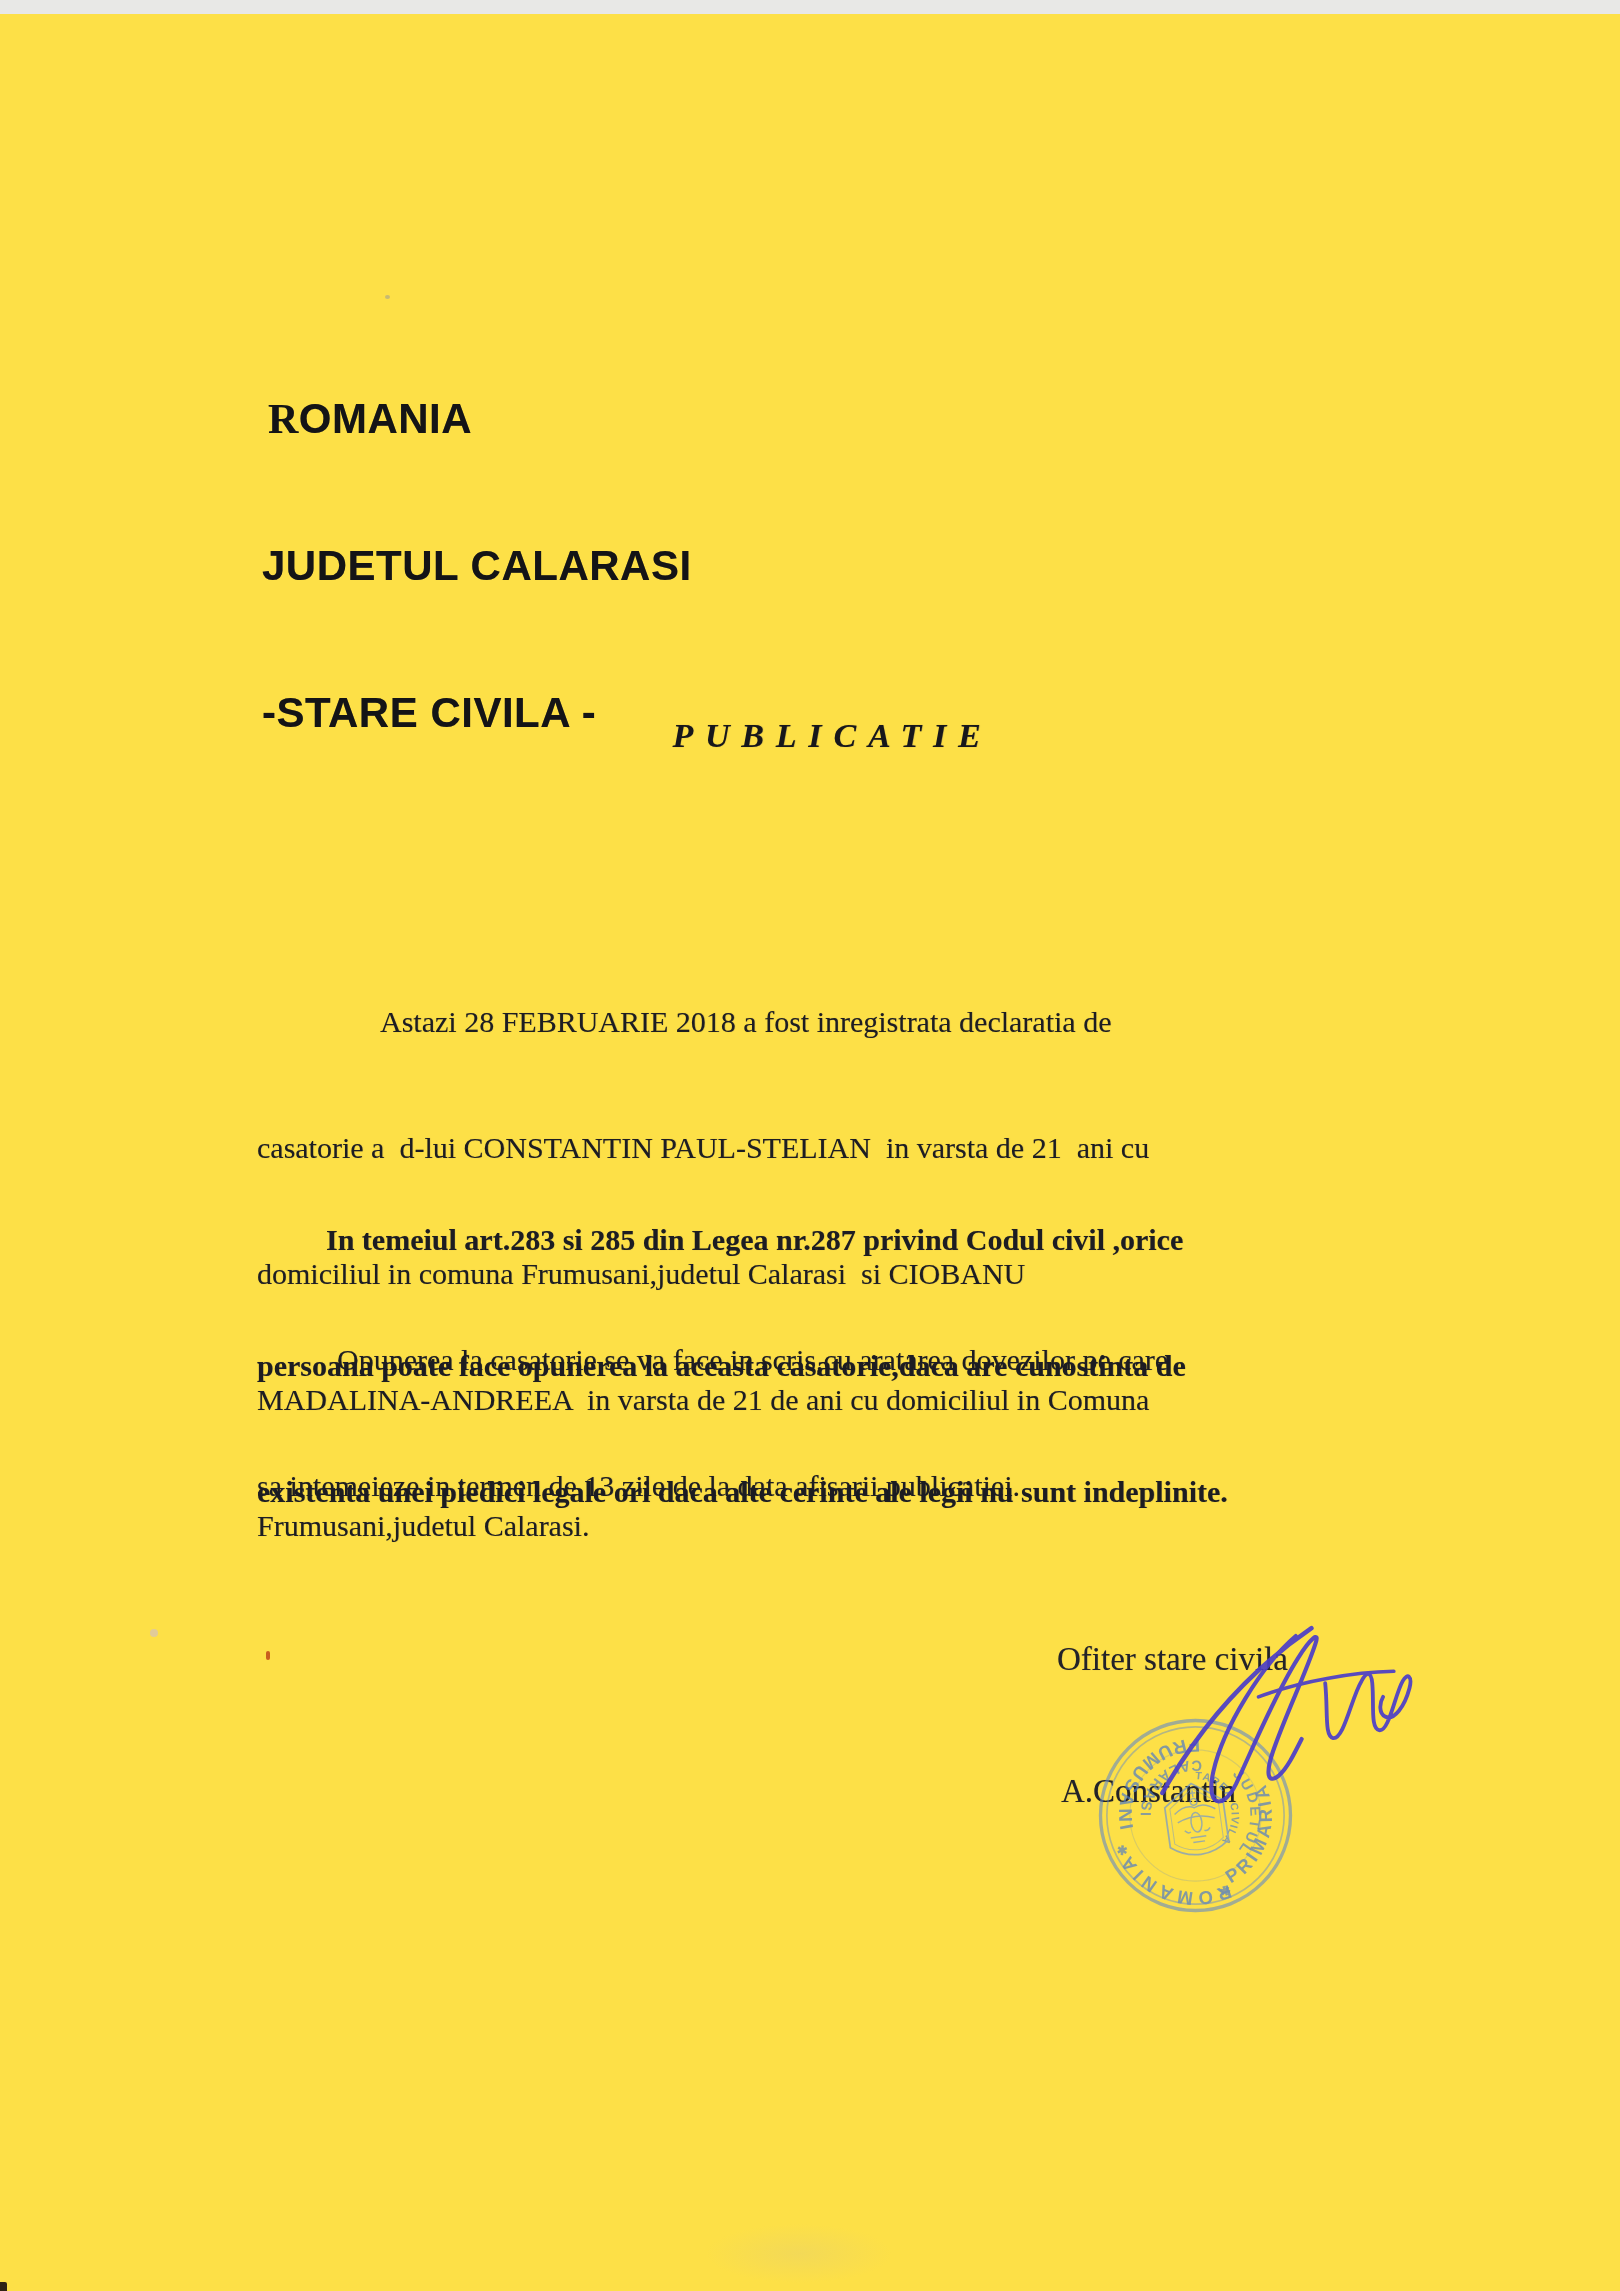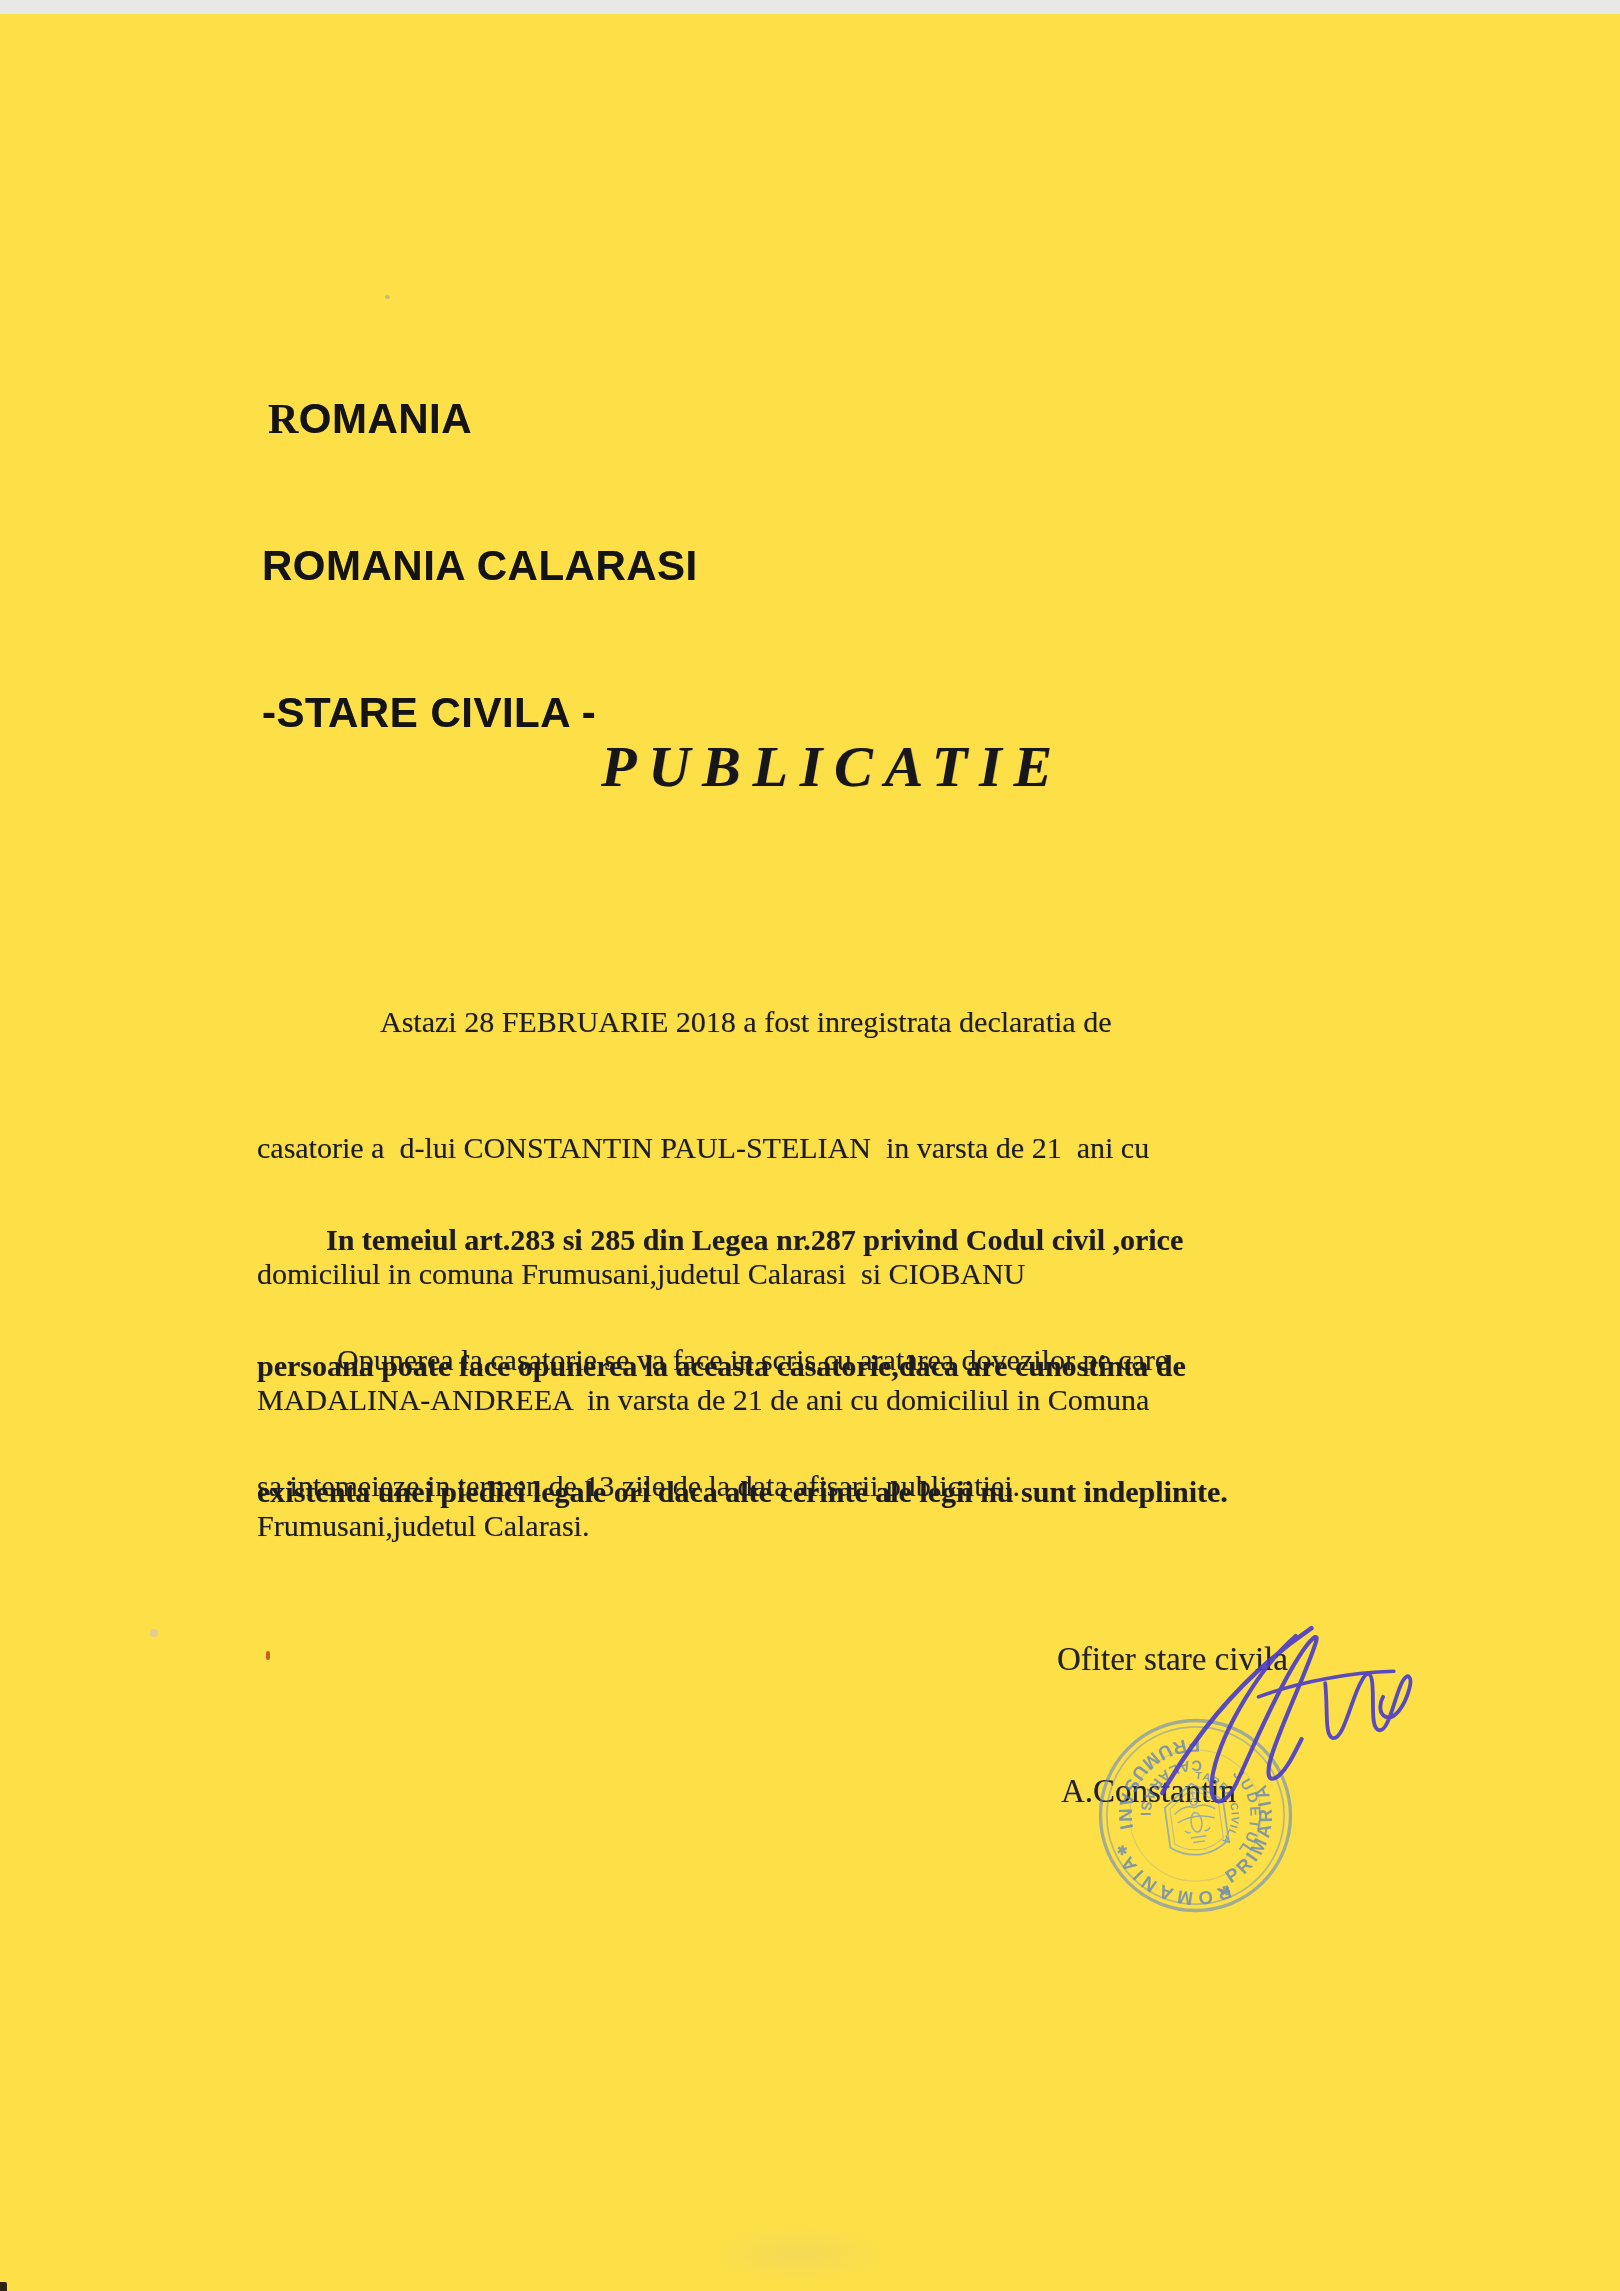--- a/index.html
+++ b/index.html
@@ -21,21 +21,21 @@
     text-shadow:0 0.4px 0.6px rgba(20,20,50,.45);
   }
   .lh-line{height:49px;}
   .lh-line.first{padding-left:5.9px;}
   .lh-line.first::first-letter{font-family:"Liberation Serif", serif;}
   
   .doc-title{
     position:absolute;left:0;right:0;top:680px;
     text-align:center;padding-left:45px;
     font-weight:bold;font-style:italic;
-    font-size:58px;letter-spacing:11.8px;
+    font-size:34px;letter-spacing:11.8px;
     color:#17171b;
     text-shadow:0.4px 0.4px 0.8px rgba(20,20,60,.4);
   }
   
   .para{
     position:absolute;left:257px;
     font-size:30px;line-height:42px;
     white-space:pre;color:#1d1d22;
     text-shadow:0.3px 0.3px 0.7px rgba(25,25,70,.38);
   }
@@ -65,21 +65,21 @@
   .corner-mark{position:absolute;left:0;top:2268px;width:6.9px;height:23.5px;background:#2f2316;border-radius:0 2px 2px 0;}
   .smudge{position:absolute;left:706px;top:2210px;width:186px;height:59px;background:radial-gradient(closest-side,rgba(198,186,160,.18),rgba(198,186,160,0));}
 </style>
 </head>
 <body>
 
 <div class="page">
 
   <header class="letterhead">
     <div class="lh-line first">ROMANIA</div>
-    <div class="lh-line">ROMANIA CALARASI</div>
+    <div class="lh-line">JUDETUL CALARASI</div>
     <div class="lh-line">-STARE CIVILA -</div>
   </header>
 
   <h1 class="doc-title">PUBLICATIE</h1>
 
   <div class="para p1">
     <div class="ind1">Astazi 28 FEBRUARIE 2018 a fost inregistrata declaratia de</div>
     <div>casatorie a  d-lui CONSTANTIN PAUL-STELIAN  in varsta de 21  ani cu</div>
     <div>domiciliul in comuna Frumusani,judetul Calarasi  si CIOBANU</div>
     <div>MADALINA-ANDREEA  in varsta de 21 de ani cu domiciliul in Comuna</div>

